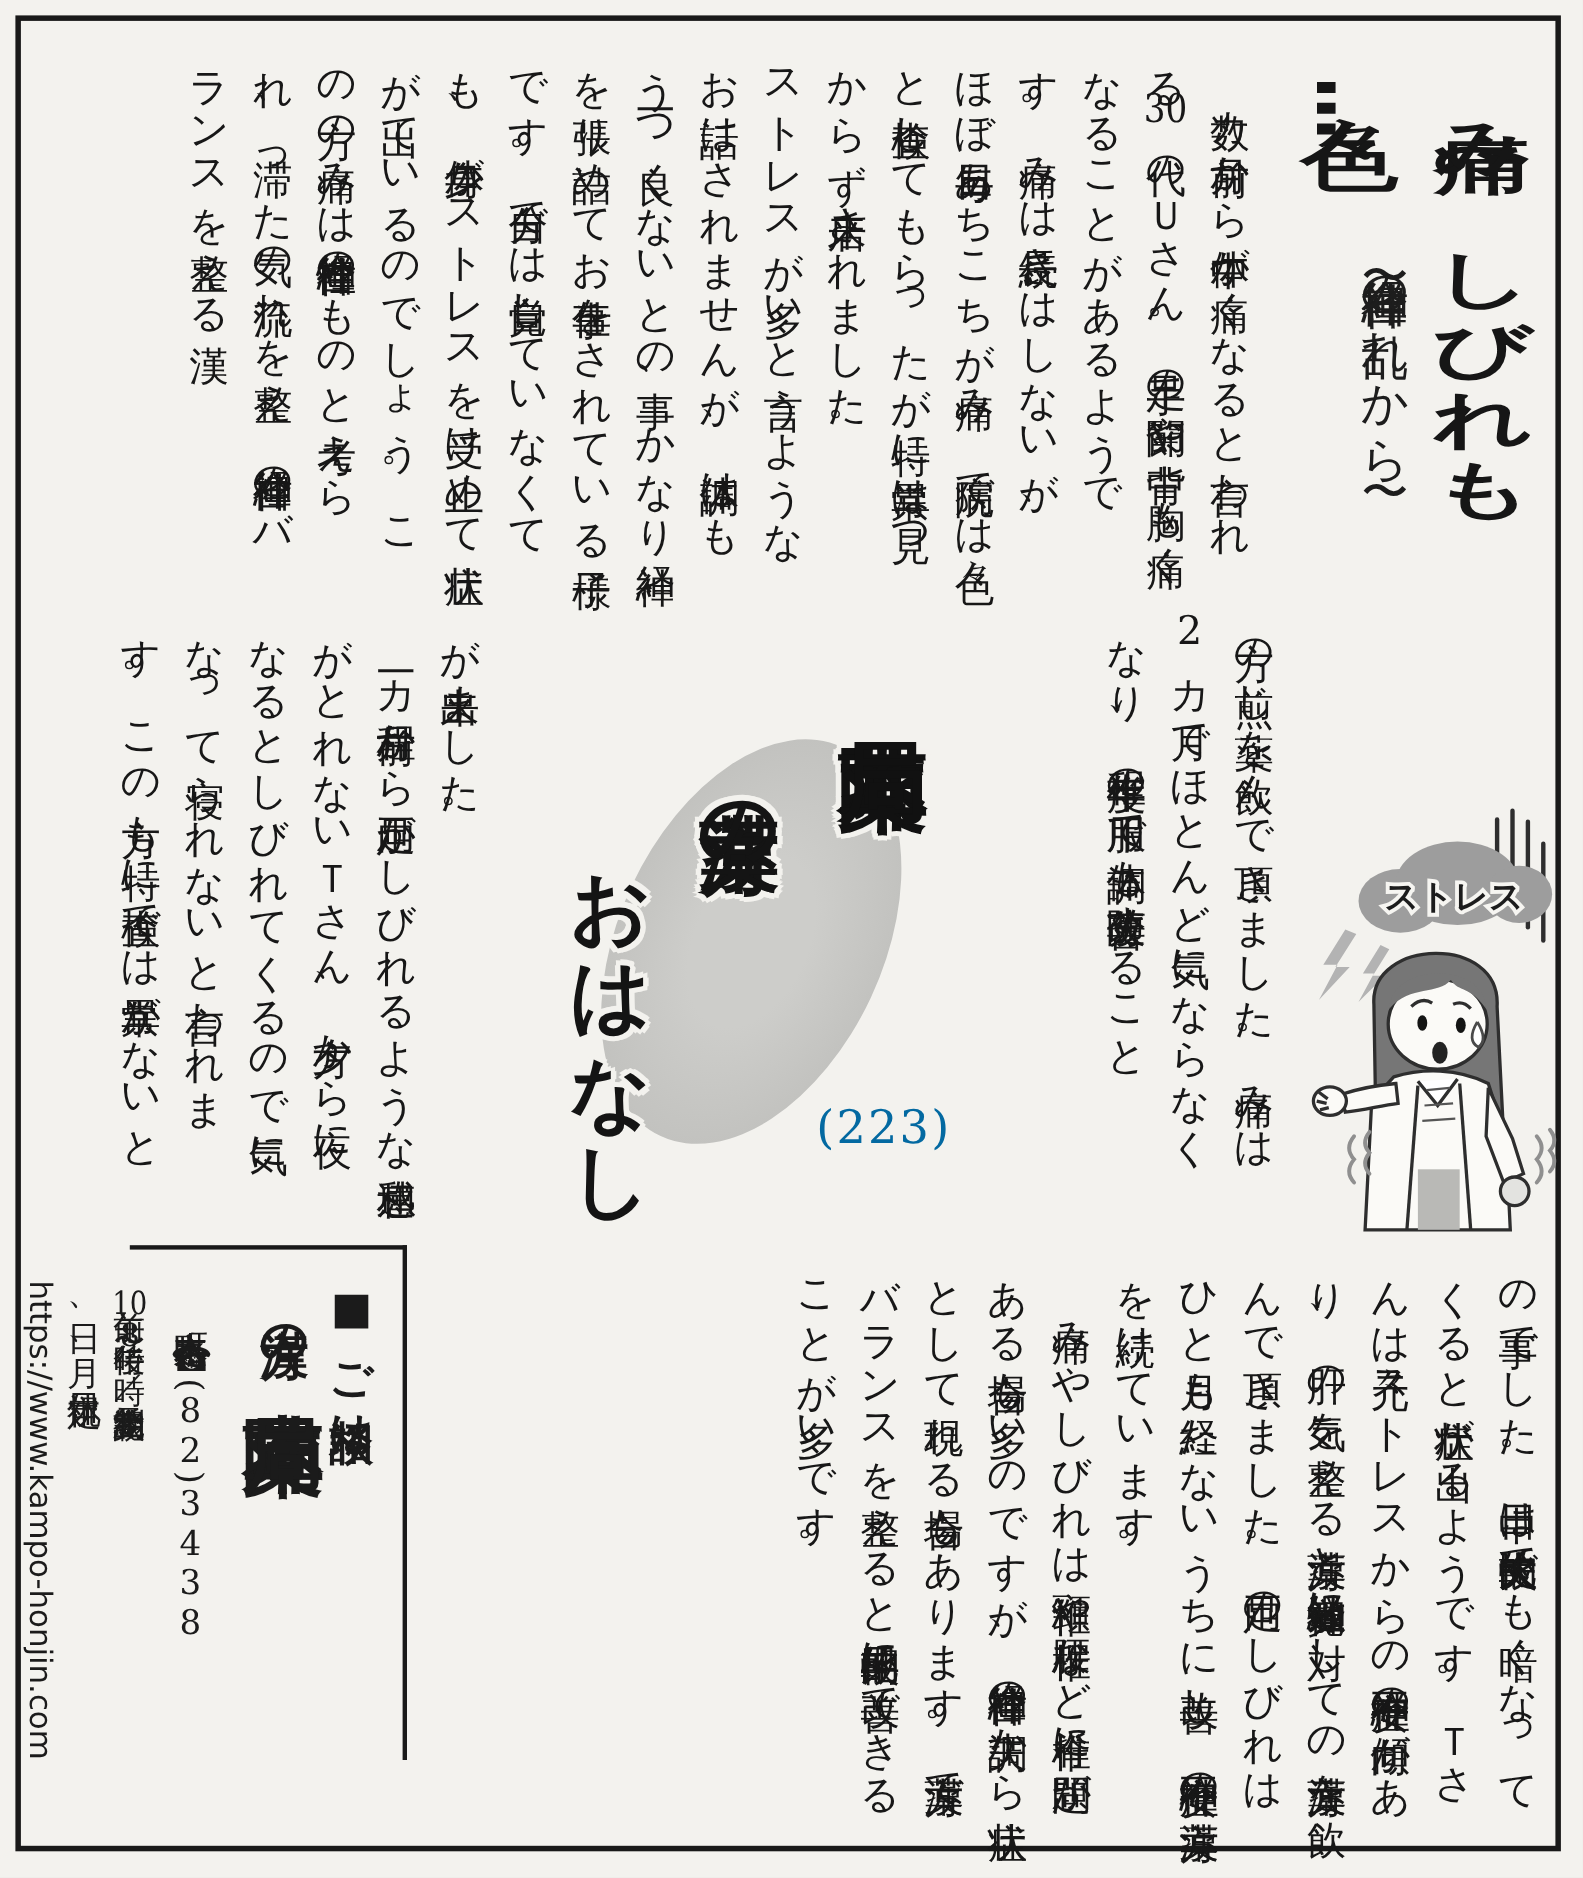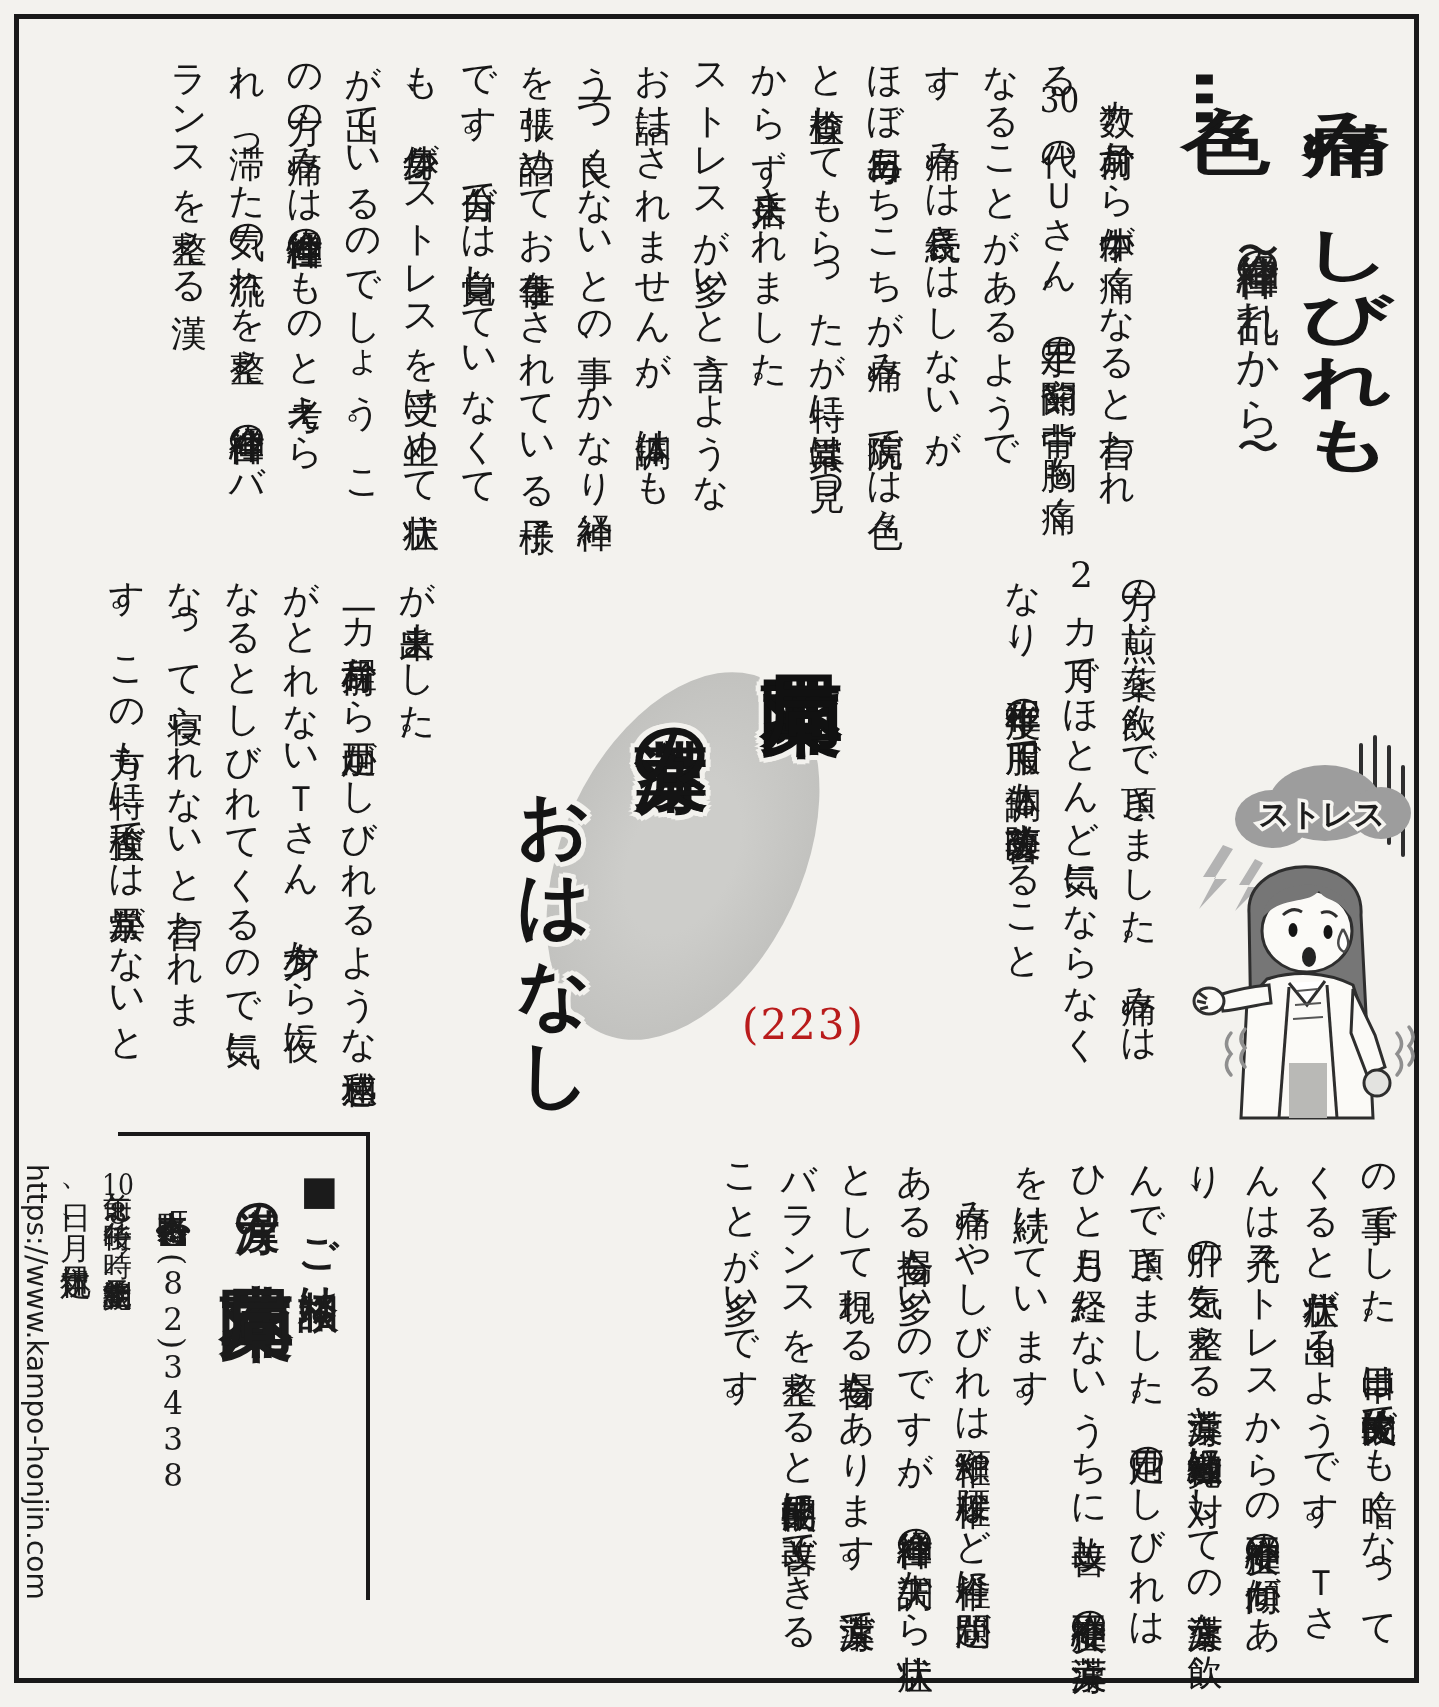--- a/index.html
+++ b/index.html
@@ -62,21 +62,21 @@
     font-family:"DejaVu Sans","Liberation Sans",sans-serif;
     font-size:73px; font-weight:600; color:#141414;
   }
   .logo-series2 {
     left:505px; top:742px; height:340px;
     font-family:"DejaVu Sans","Liberation Sans",sans-serif;
     font-size:73px; font-weight:600; color:#141414;
   }
   .logo-issue {
     position:absolute; left:742px; top:1000px;
-    font-size:42px; color:#b91c1c; letter-spacing:2px;
+    font-size:42px; color:#0369a1; letter-spacing:2px;
   }
   
   .rule-h { position:absolute; left:118px; top:1132px; width:252px; height:4px; background:#191919; }
   .rule-v { position:absolute; left:366px; top:1132px; width:4px;  height:468px; background:#191919; }
   .c-heading  { left:292px; top:1166px; height:260px; font-size:40px; font-weight:700; }
   .c-brand    { left:208px; top:1174px; height:470px; }
   .c-brand .prefix { font-size:44px; font-weight:600; }
   .c-brand .big    { font-size:74px; font-weight:700; letter-spacing:2px; }
   .c-addr     { left:152px; top:1186px; height:510px; font-size:31px; }
   .c-hours    { left:98px;  top:1170px; height:535px; font-size:29px; }

